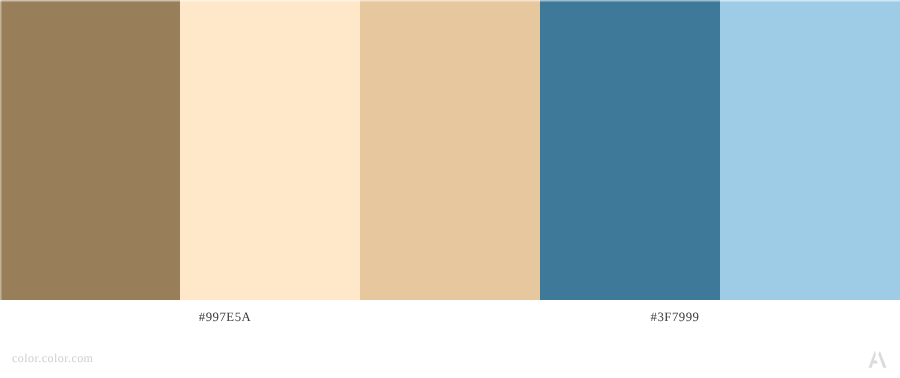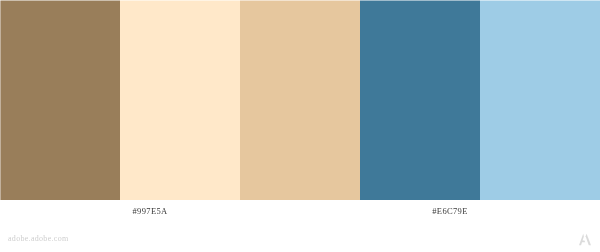--- a/index.html
+++ b/index.html
@@ -110,24 +110,24 @@
   <div id="swatch-row">
     <div class="swatch" style="background-color: rgb(153, 126, 90);"></div>
     <div class="swatch" style="background-color: rgb(255, 232, 201);"></div>
     <div class="swatch" style="background-color: rgb(230, 199, 158);"></div>
     <div class="swatch" style="background-color: rgb(63, 121, 153);"></div>
     <div class="swatch" style="background-color: rgb(158, 204, 230);"></div>
   </div>
 
   <div id="label-row">
     <div class="swatch-label">#997E5A</div>
-    <div class="swatch-label">#E6C79E</div>
+    <div class="swatch-label">#3F7999</div>
   </div>
 
-  <div id="watermark">adobe.adobe.com</div>
+  <div id="watermark">color.color.com</div>
 
   <div id="brand-mark">
     <svg width="14" height="13" viewBox="0 0 14 13" xmlns="http://www.w3.org/2000/svg">
       <path d="M5.2 0.8 L1.0 12.2 L3.1 12.2 L4.0 9.3 L7.2 9.3 L6.4 7.4 L4.6 7.4 L5.9 3.4 Z" fill="#8a8a8a"></path>
       <path d="M8.6 0.8 L13.0 12.2 L10.8 12.2 L7.6 3.2 Z" fill="#8a8a8a"></path>
     </svg>
   </div>
 
 </div>
 

